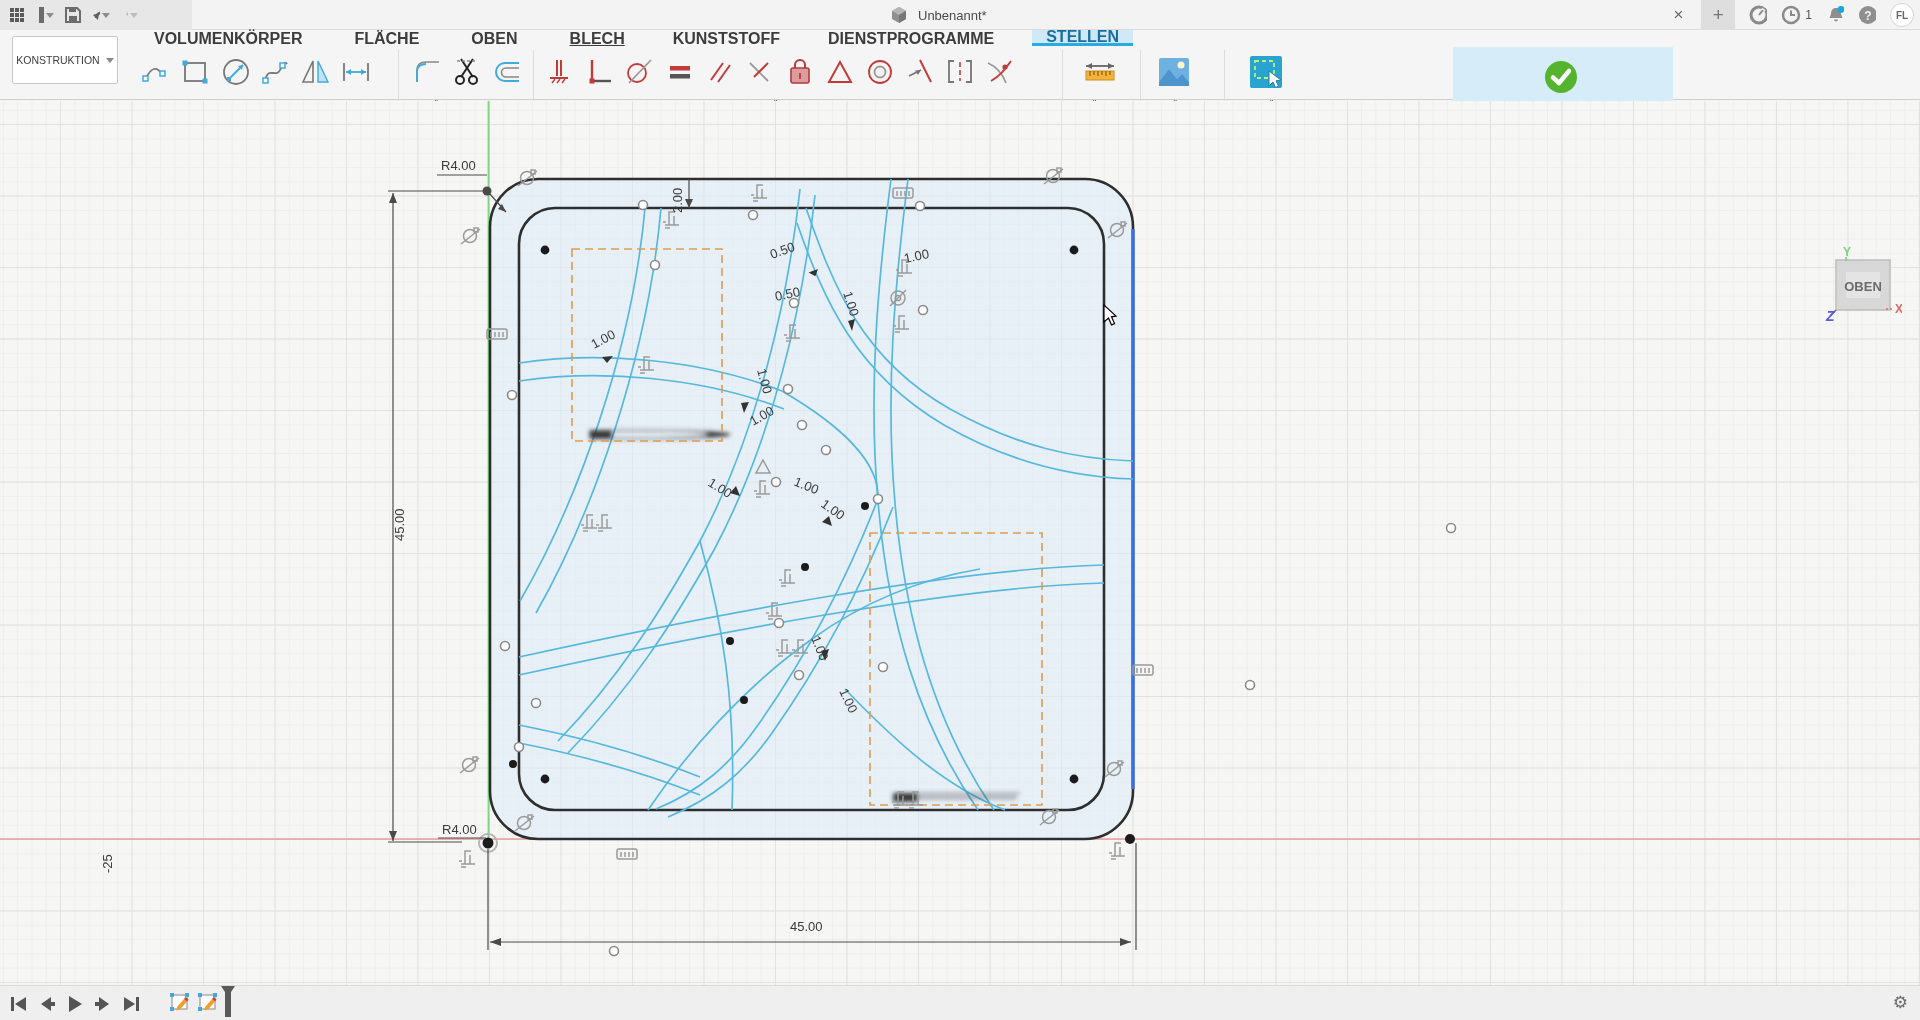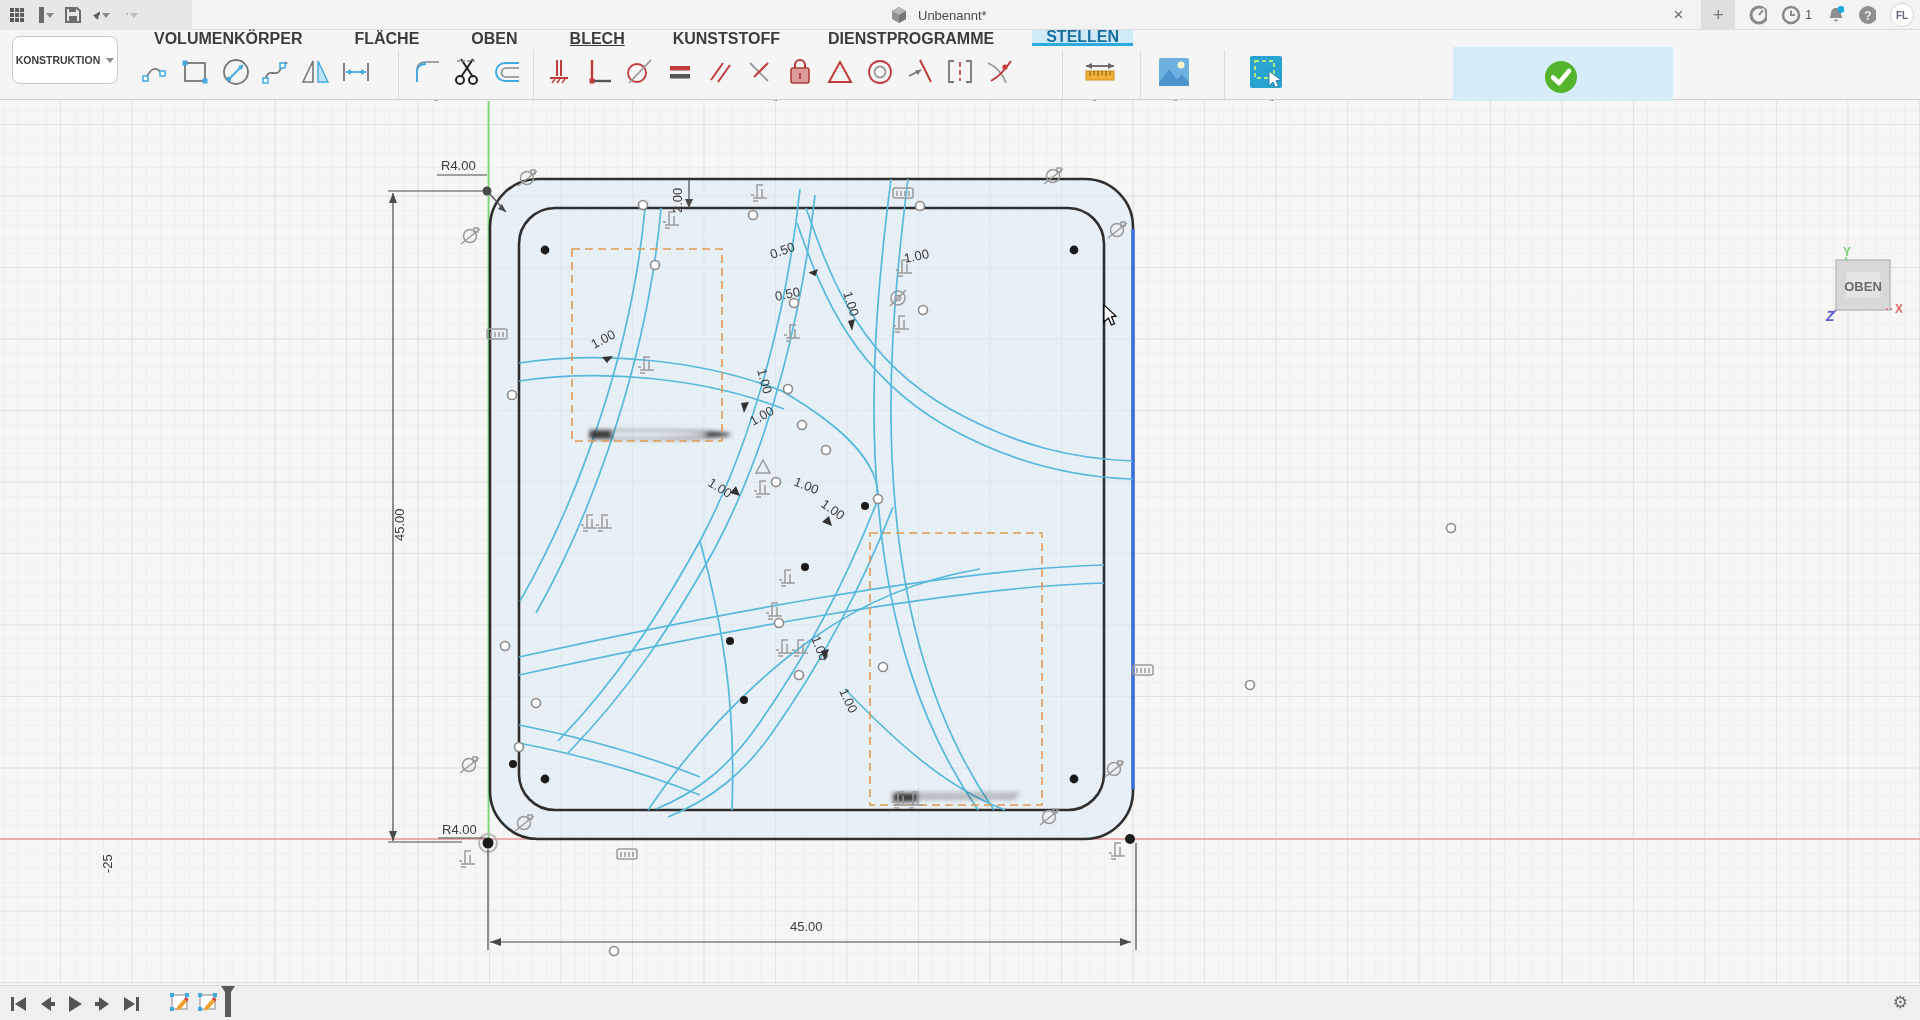--- a/index.html
+++ b/index.html
@@ -23,22 +23,22 @@
   #newtab { width:34px; height:30px; background:#dedede; display:flex; align-items:center; justify-content:center;
     font-size:19px; color:#777; }
   #clockwrap { display:flex; align-items:center; gap:4px; font-size:12px; color:#555; }
   #avatar { width:24px; height:24px; border-radius:50%; background:#fff; border:1px solid #d5d5d5;
     display:flex; align-items:center; justify-content:center; font-size:10px; font-weight:bold; color:#667; }
 
   
   #ribbon { position:absolute; top:30px; left:0; width:1920px; height:70px; background:#f5f5f5;
     border-bottom:1px solid #cfcfcf; }
   #konstruktion { position:absolute; left:12px; top:6px; width:106px; height:48px; background:#fff;
-    border:1px solid #c9c9c9; border-radius:8px; display:flex; align-items:center; justify-content:center;
-    font-size:10.5px; font-weight:bold; color:#3d3d3d; gap:4px; cursor:pointer; }
+    border:1px solid #c9c9c9; border-radius:2px; display:flex; align-items:center; justify-content:center;
+    font-size:10.5px; font-weight:normal; color:#3d3d3d; gap:4px; cursor:pointer; }
   #tabs { position:absolute; left:140px; top:0; height:16px; display:flex; }
   .tab { height:16px; padding:1px 14px 0 14px; font-size:16px; font-weight:bold; color:#3c3c3c;
     display:flex; align-items:center; cursor:pointer; white-space:nowrap; }
   .tab.active { background:#cfe9f7; color:#1b6f9e; border-bottom:3px solid #29abe2; }
   #toolrow { position:absolute; left:128px; top:16px; height:52px; width:1790px; }
   .tgroup { position:absolute; top:0; height:52px; display:flex; align-items:center; }
   .tool { width:40px; height:44px; display:flex; align-items:center; justify-content:center; cursor:pointer; border-radius:2px; }
   .tdiv { position:absolute; top:4px; width:1px; height:76px; background:#dcdcdc; }
   .glabel { position:absolute; top:53px; font-size:9.5px; color:#4c4c4c; display:flex; align-items:center; gap:3px;
     white-space:nowrap; cursor:pointer; }

